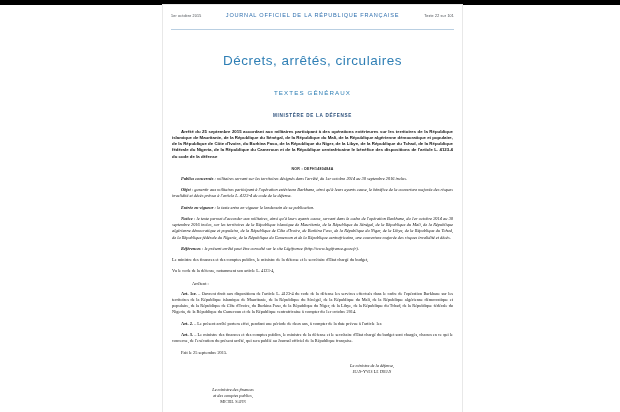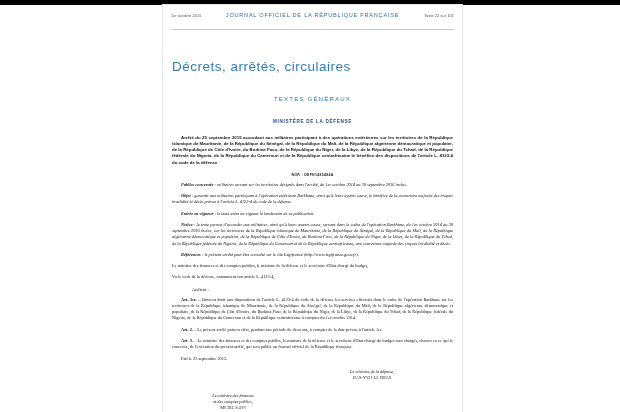--- a/index.html
+++ b/index.html
@@ -68,26 +68,27 @@
   }
   .hr-head {
     margin: 2px 8px 0 8px;
     border: 0;
     border-top: 0.6px solid #b9cfe2;
   }
   .body-col {
     margin: 0 9px;
   }
   .main-title {
+    text-align: center;
     font-size: 13.5px;
     color: #2f7fb5;
     font-family: "Liberation Sans", sans-serif;
     font-weight: 400;
     letter-spacing: 0.5px;
-    margin-top: 29px;
+    margin-top: 23px;
   }
   .section-title {
     text-align: center;
     font-size: 6.2px;
     color: #2f7fb5;
     font-family: "Liberation Sans", sans-serif;
     letter-spacing: 1.1px;
     margin-top: 21px;
   }
   .ministry {

